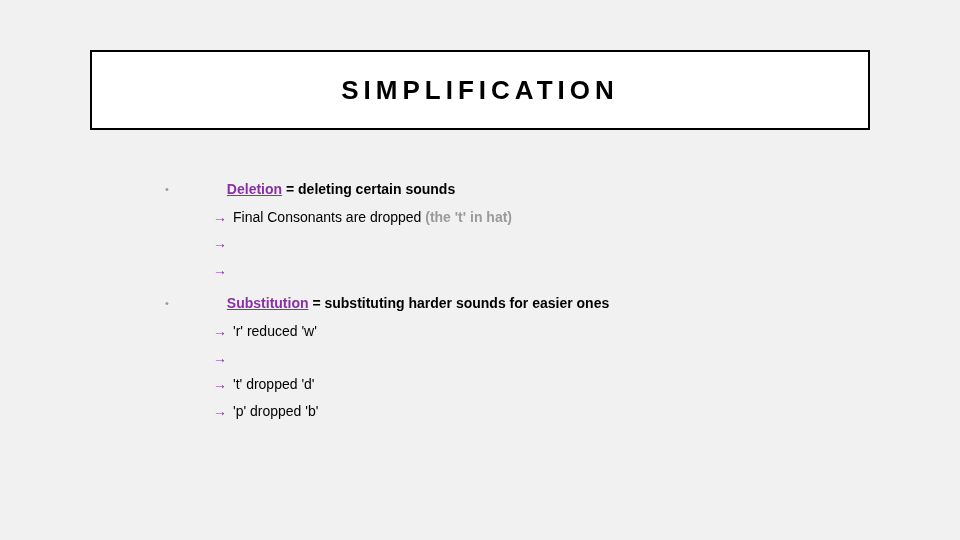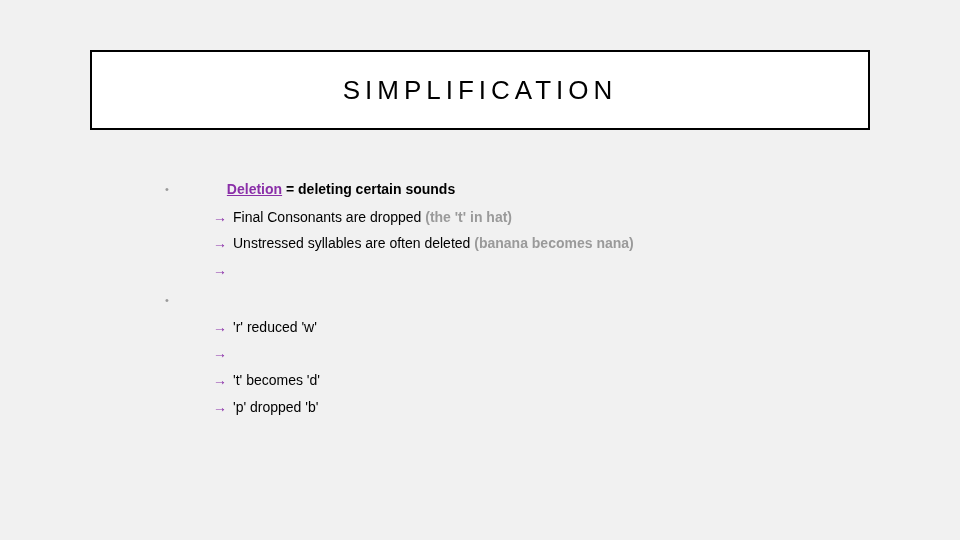--- a/index.html
+++ b/index.html
@@ -21,21 +21,21 @@
     border: 2px solid #000;
     background: #fff;
     display: flex;
     align-items: center;
     justify-content: center;
   }
   .title-box h1 {
     margin: 0;
     font-size: 26px;
     letter-spacing: 5px;
-    font-weight: 400;
+    font-weight: 700;
     color: #000;
   }
   .content {
     position: absolute;
     left: 165px; top: 180px;
     width: 690px;
     font-size: 14px;
     color: #000;
     line-height: 1.4;
   }
@@ -91,41 +91,43 @@
         <span class="underline bold purple">Deletion</span><span class="bold"> = </span><span class="bold">deleting certain sounds</span>
       </span>
     </div>
     <div class="sub-list">
       <div class="sub-item">
         <span class="arrow">→</span>
         <span><span>Final Consonants are dropped </span><span class="muted">(the 't' in hat)</span></span>
       </div>
       <div class="sub-item">
         <span class="arrow">→</span>
-        <span><span>Unstressed syllables are often deleted </span><span class="muted">(banana becomes nana)</span></span>
       </div>
       <div class="sub-item">
         <span class="arrow">→</span>
       </div>
     </div>
 
     <div class="bullet-item">
       <span class="bullet-dot">•</span>
+      <span class="bullet-text">
+        <span class="underline bold purple">Substitution</span><span class="bold"> = </span><span class="bold">substituting harder sounds for easier ones</span>
+      </span>
     </div>
     <div class="sub-list">
       <div class="sub-item">
         <span class="arrow">→</span>
         <span>'r' reduced 'w'</span>
       </div>
       <div class="sub-item">
         <span class="arrow">→</span>
       </div>
       <div class="sub-item">
         <span class="arrow">→</span>
-        <span>'t' becomes 'd'</span>
+        <span>'t' dropped 'd'</span>
       </div>
       <div class="sub-item">
         <span class="arrow">→</span>
         <span>'p' dropped 'b'</span>
       </div>
     </div>
 
   </div>
 </div>
 

